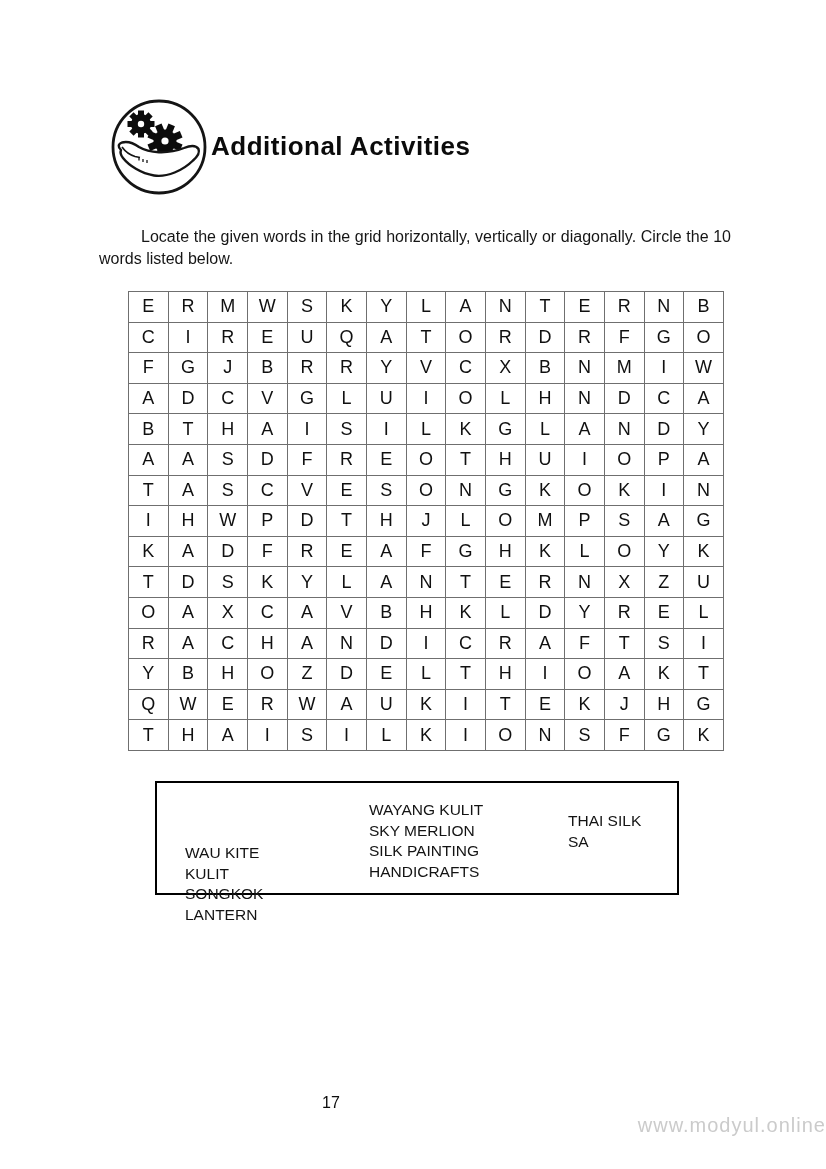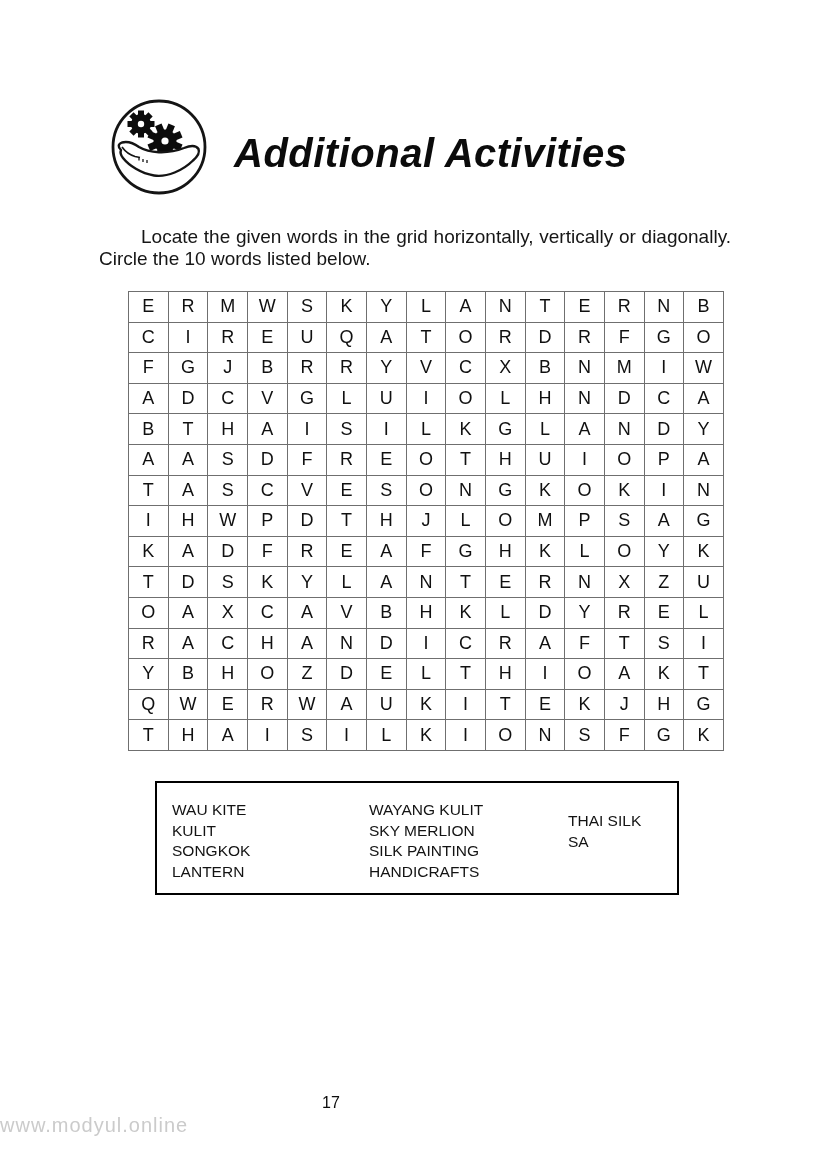--- a/index.html
+++ b/index.html
@@ -11,30 +11,30 @@
     color:#111;
     overflow:hidden;
   }
 
   .header-icon {
     position:absolute; left:109px; top:97px;
     width:100px; height:100px;
   }
 
   .page-title {
-    position:absolute; left:234px; top:131px;
-    font-size:40px; font-weight:bold; font-style:italic;
+    position:absolute; left:211px; top:131px;
+    font-size:26px; font-weight:bold; 
     letter-spacing:0.5px; color:#0b0b0b;
     white-space:nowrap;
   }
 
   .instructions {
     position:absolute; left:99px; top:226px;
     width:632px;
-    font-size:19px; line-height:22px;
+    font-size:16px; line-height:22px;
     text-align:justify; text-indent:42px;
     color:#161616;
   }
 
   table.ws-grid {
     position:absolute; left:128px; top:291px;
     width:596px; height:460px;
     border-collapse:collapse; table-layout:fixed;
   }
   table.ws-grid td {
@@ -48,31 +48,31 @@
     position:absolute; left:155px; top:781px;
     width:524px; height:114px;
     border:2px solid #000;
     background:#fff;
   }
   .word-col {
     position:absolute; top:17px;
     font-size:15.5px; line-height:20.5px;
     color:#131313; white-space:nowrap;
   }
-  .word-col-0 { left:15px; }
+  .word-col-0 { left:28px;margin-top:43px; }
   .word-col-1 { left:212px; }
   .word-col-2 { left:411px;margin-top:11px; }
 
   .page-number {
     position:absolute; left:0; top:1094px; width:662px;
     text-align:center; font-size:16px; color:#0d0d0d;
   }
   .watermark {
     position:absolute; left:0; top:1114px; width:826px;
-    text-align:left; font-size:20px; color:#cbcbcb;
+    text-align:right; font-size:20px; color:#cbcbcb;
     letter-spacing:1px;
   }
 </style>
 </head>
 <body>
 
 <div class="header-icon">
   <svg viewBox="0 0 100 100" width="100" height="100" aria-hidden="true">
     <circle cx="50" cy="50" r="46" fill="#ffffff" stroke="#141414" stroke-width="2.8"></circle>
 

